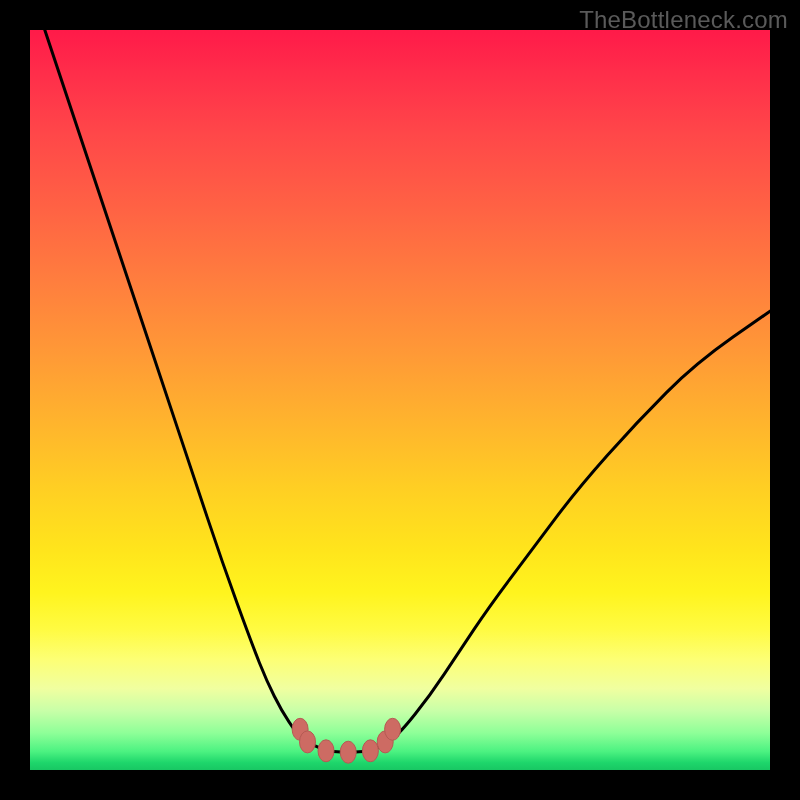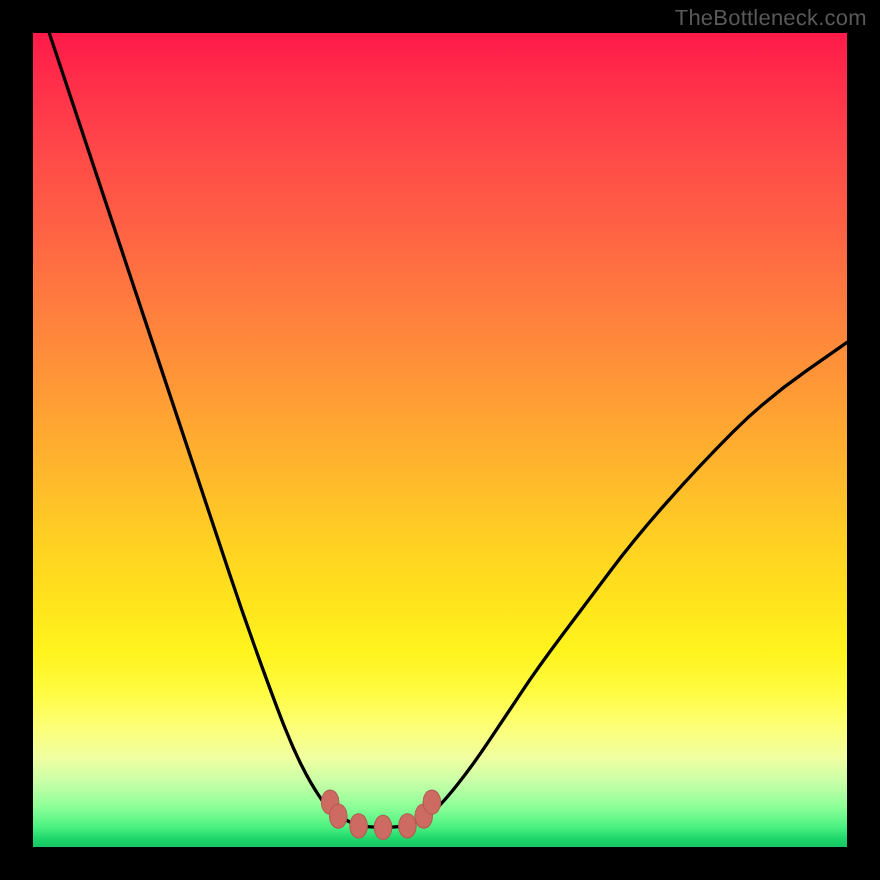--- a/index.html
+++ b/index.html
@@ -46,21 +46,21 @@
       #4cf281 97.5%,
       #1ed66b 99%,
       #18c763 100%
     );
   }
   .watermark {
     position: absolute;
     top: 6px;
     right: 12px;
     color: #5a5a5a;
-    font-size: 20px;
+    font-size: 24px;
     letter-spacing: 0.2px;
     font-weight: 400;
   }
   svg.curve {
     position: absolute;
     left: 0;
     top: 0;
     width: 740px;
     height: 740px;
     overflow: visible;

